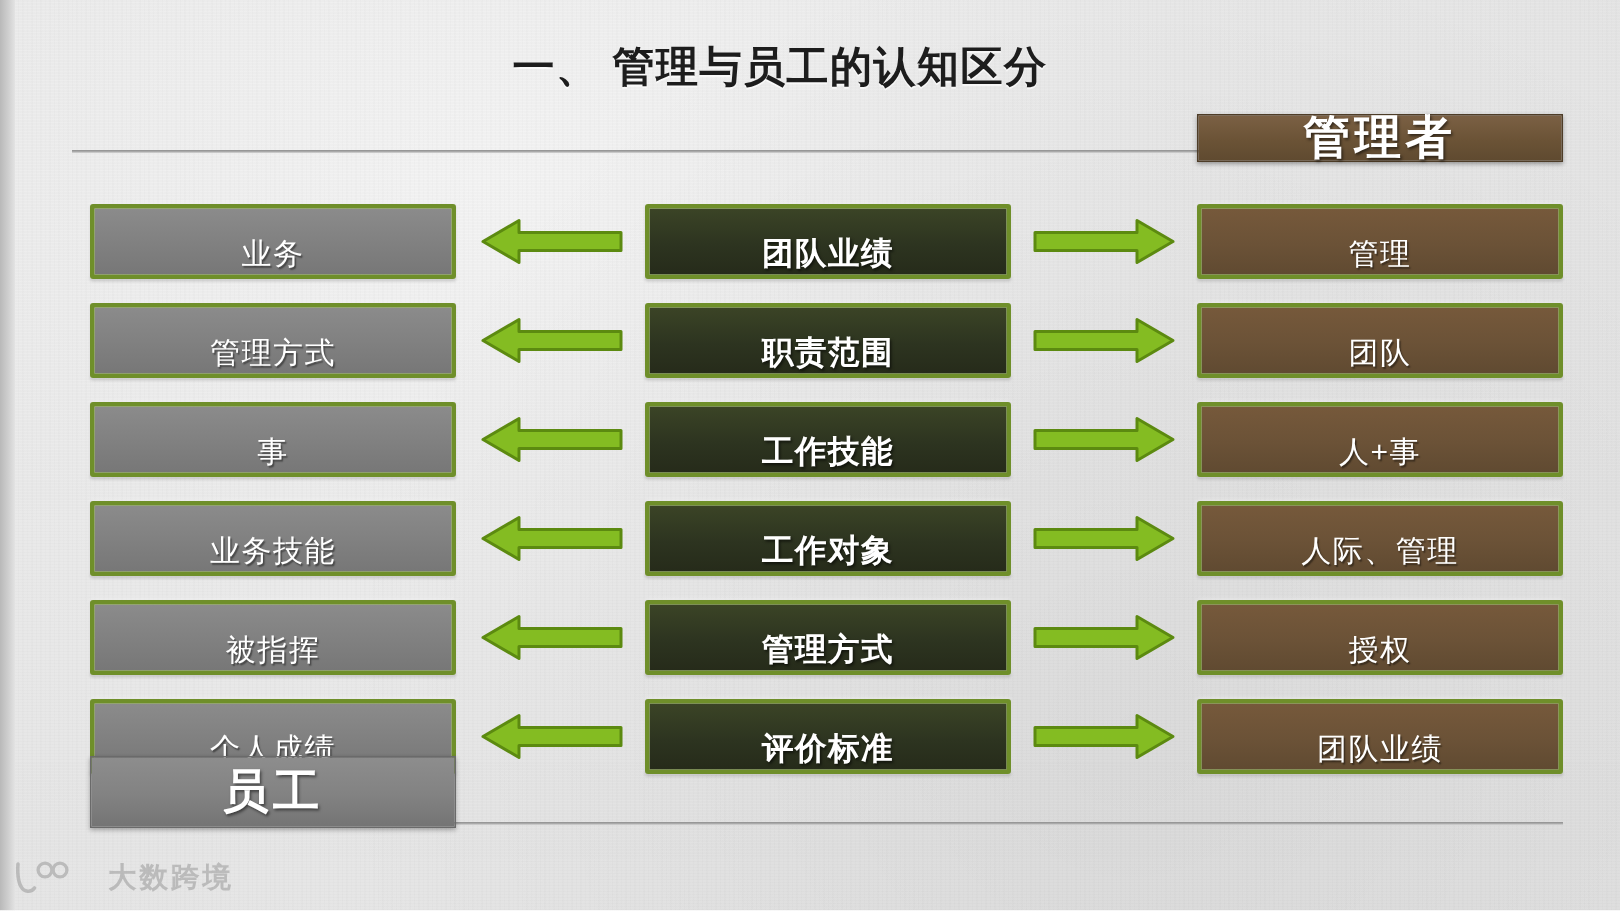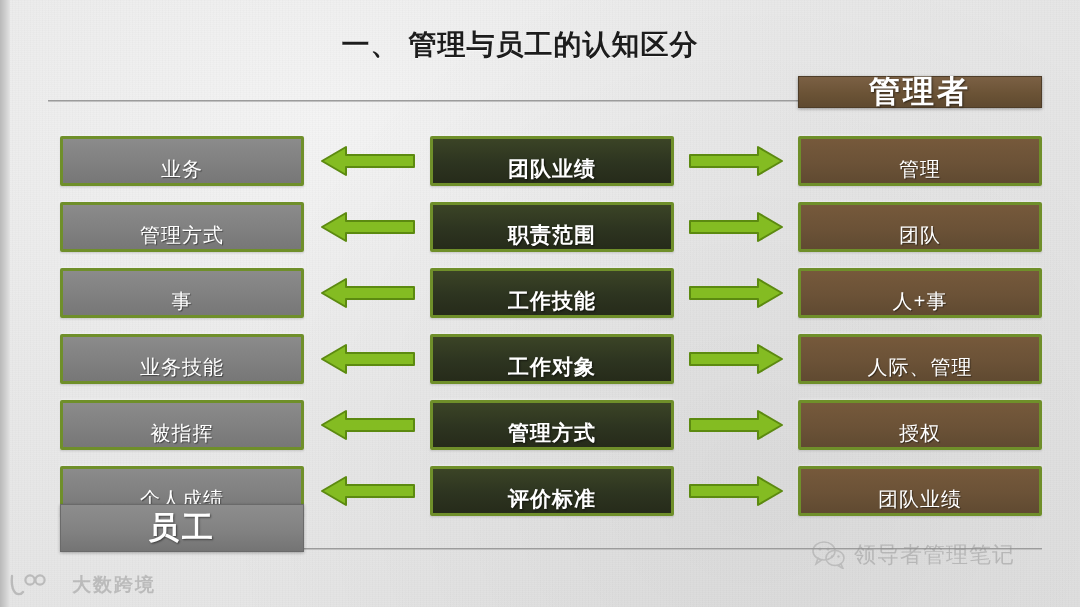--- a/index.html
+++ b/index.html
@@ -142,21 +142,20 @@
     font-size: 21px;
     font-weight: bold;
     color: #ffffff;
     letter-spacing: 1px;
     text-shadow: 1px 1px 2px rgba(0,0,0,0.6);
   }
 
   .cell-right {
     background: linear-gradient(180deg, #76593b 0%, #6b5237 55%, #604a31 100%);
     border-color: #6f8f2a;
-    font-family: Liberation Mono, monospace;
   }
   .cell-right .cell-text {
     font-size: 20px;
     color: #ffffff;
     letter-spacing: 1px;
     text-shadow: 1px 1px 1px rgba(0,0,0,0.45);
   }
 
   
   .arrow-col {
@@ -350,33 +349,20 @@
       <span class="cell-text">人际、管理</span>
     </div>
     <div class="cell cell-right">
       <span class="cell-text">授权</span>
     </div>
     <div class="cell cell-right">
       <span class="cell-text">团队业绩</span>
     </div>
   </div>
 
-  <div class="wm-wechat">
-    <svg width="34" height="28" viewBox="0 0 34 28">
-      <ellipse cx="12" cy="10" rx="11" ry="9" fill="none" stroke="#9a9a9a" stroke-width="1.6"></ellipse>
-      <polygon points="6,17 4,23 9,19.5" fill="none" stroke="#9a9a9a" stroke-width="1.6"></polygon>
-      <circle cx="8" cy="8" r="1.5" fill="#9a9a9a"></circle>
-      <circle cx="16" cy="8" r="1.5" fill="#9a9a9a"></circle>
-      <ellipse cx="23" cy="17" rx="9" ry="7.5" fill="none" stroke="#9a9a9a" stroke-width="1.6"></ellipse>
-      <polygon points="29,23 31,27.5 26.5,25" fill="none" stroke="#9a9a9a" stroke-width="1.6"></polygon>
-      <circle cx="20" cy="15.5" r="1.2" fill="#9a9a9a"></circle>
-      <circle cx="26.5" cy="15.5" r="1.2" fill="#9a9a9a"></circle>
-    </svg>
-    <span class="wm-text">领导者管理笔记</span>
-  </div>
 
   <div class="wm-bottom-left">
     <svg width="40" height="24" viewBox="0 0 40 24">
       <path d="M4,3 C4,3 3,13 6,18 C8,22 13,22 15,19" fill="none" stroke="#9a9a9a" stroke-width="2.4" stroke-linecap="round"></path>
       <circle cx="22" cy="7" r="4.6" fill="none" stroke="#9a9a9a" stroke-width="2.2"></circle>
       <circle cx="32" cy="7" r="4.6" fill="none" stroke="#9a9a9a" stroke-width="2.2"></circle>
     </svg>
     <span class="wm-text">大数跨境</span>
   </div>
 

